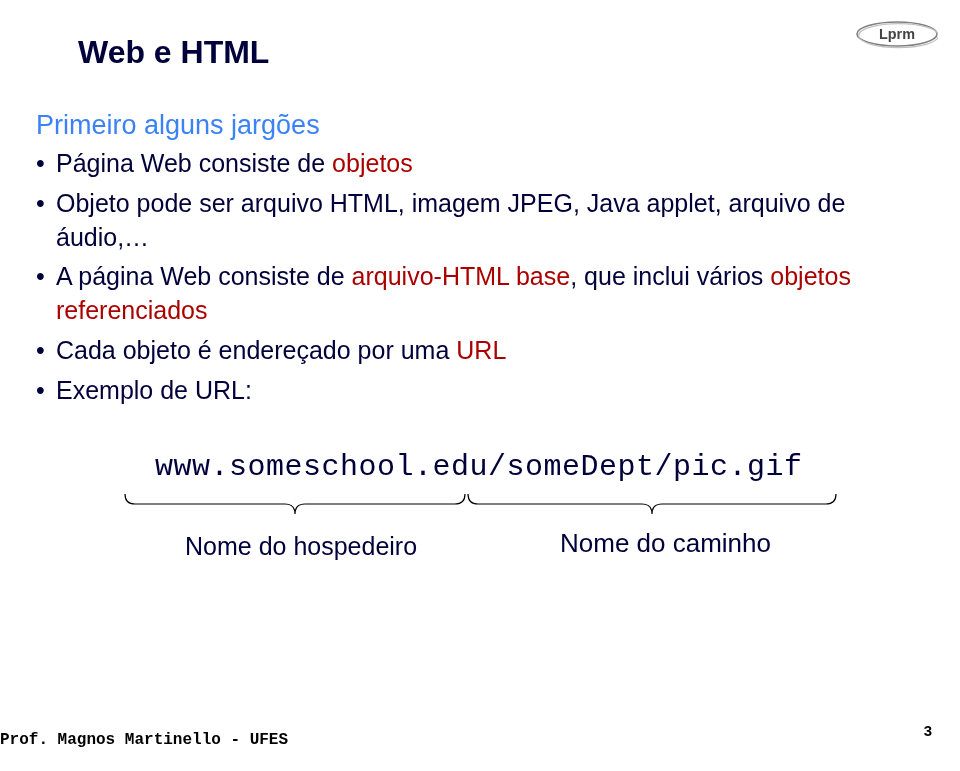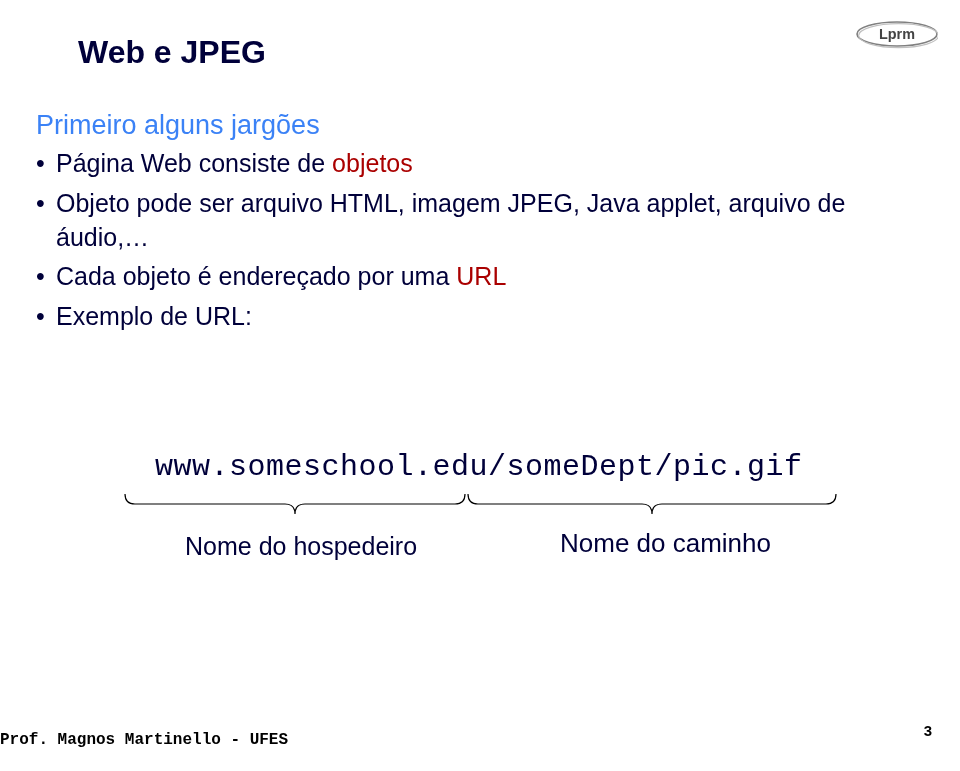--- a/index.html
+++ b/index.html
@@ -139,29 +139,32 @@
 <body>
 
 <div class="logo">
   <svg viewBox="0 0 100 40">
     <ellipse cx="50" cy="20" rx="50" ry="15" fill="none" stroke="#808080" stroke-width="2"></ellipse>
     <ellipse cx="50" cy="20" rx="50" ry="15" fill="none" stroke="#c0c0c0" stroke-width="1.5" transform="translate(2,2)"></ellipse>
     <text x="50" y="26" text-anchor="middle" font-family="Arial" font-weight="bold" font-size="18" fill="#444444">Lprm</text>
   </svg>
 </div>
 
-<h1 class="title">Web e JPEG</h1>
+<h1 class="title">Web e HTML</h1>
 
 <div class="content">
   <div class="subheading">Primeiro alguns jargões</div>
   <ul class="bullet-list">
     <li>
       <span>Página Web consiste de </span><span class="accent">objetos</span>
     </li>
     <li>Objeto pode ser arquivo HTML, imagem JPEG, Java applet, arquivo de áudio,…</li>
+    <li>
+      <span>A página Web consiste de </span><span class="accent">arquivo-HTML base</span><span>, que inclui vários </span><span class="accent">objetos referenciados</span>
+    </li>
     <li>
       <span>Cada objeto é endereçado por uma </span><span class="accent">URL</span>
     </li>
     <li>Exemplo de URL:</li>
   </ul>
 </div>
 
 <div class="url-block">
   <div class="url-text">www.someschool.edu/someDept/pic.gif</div>
 

